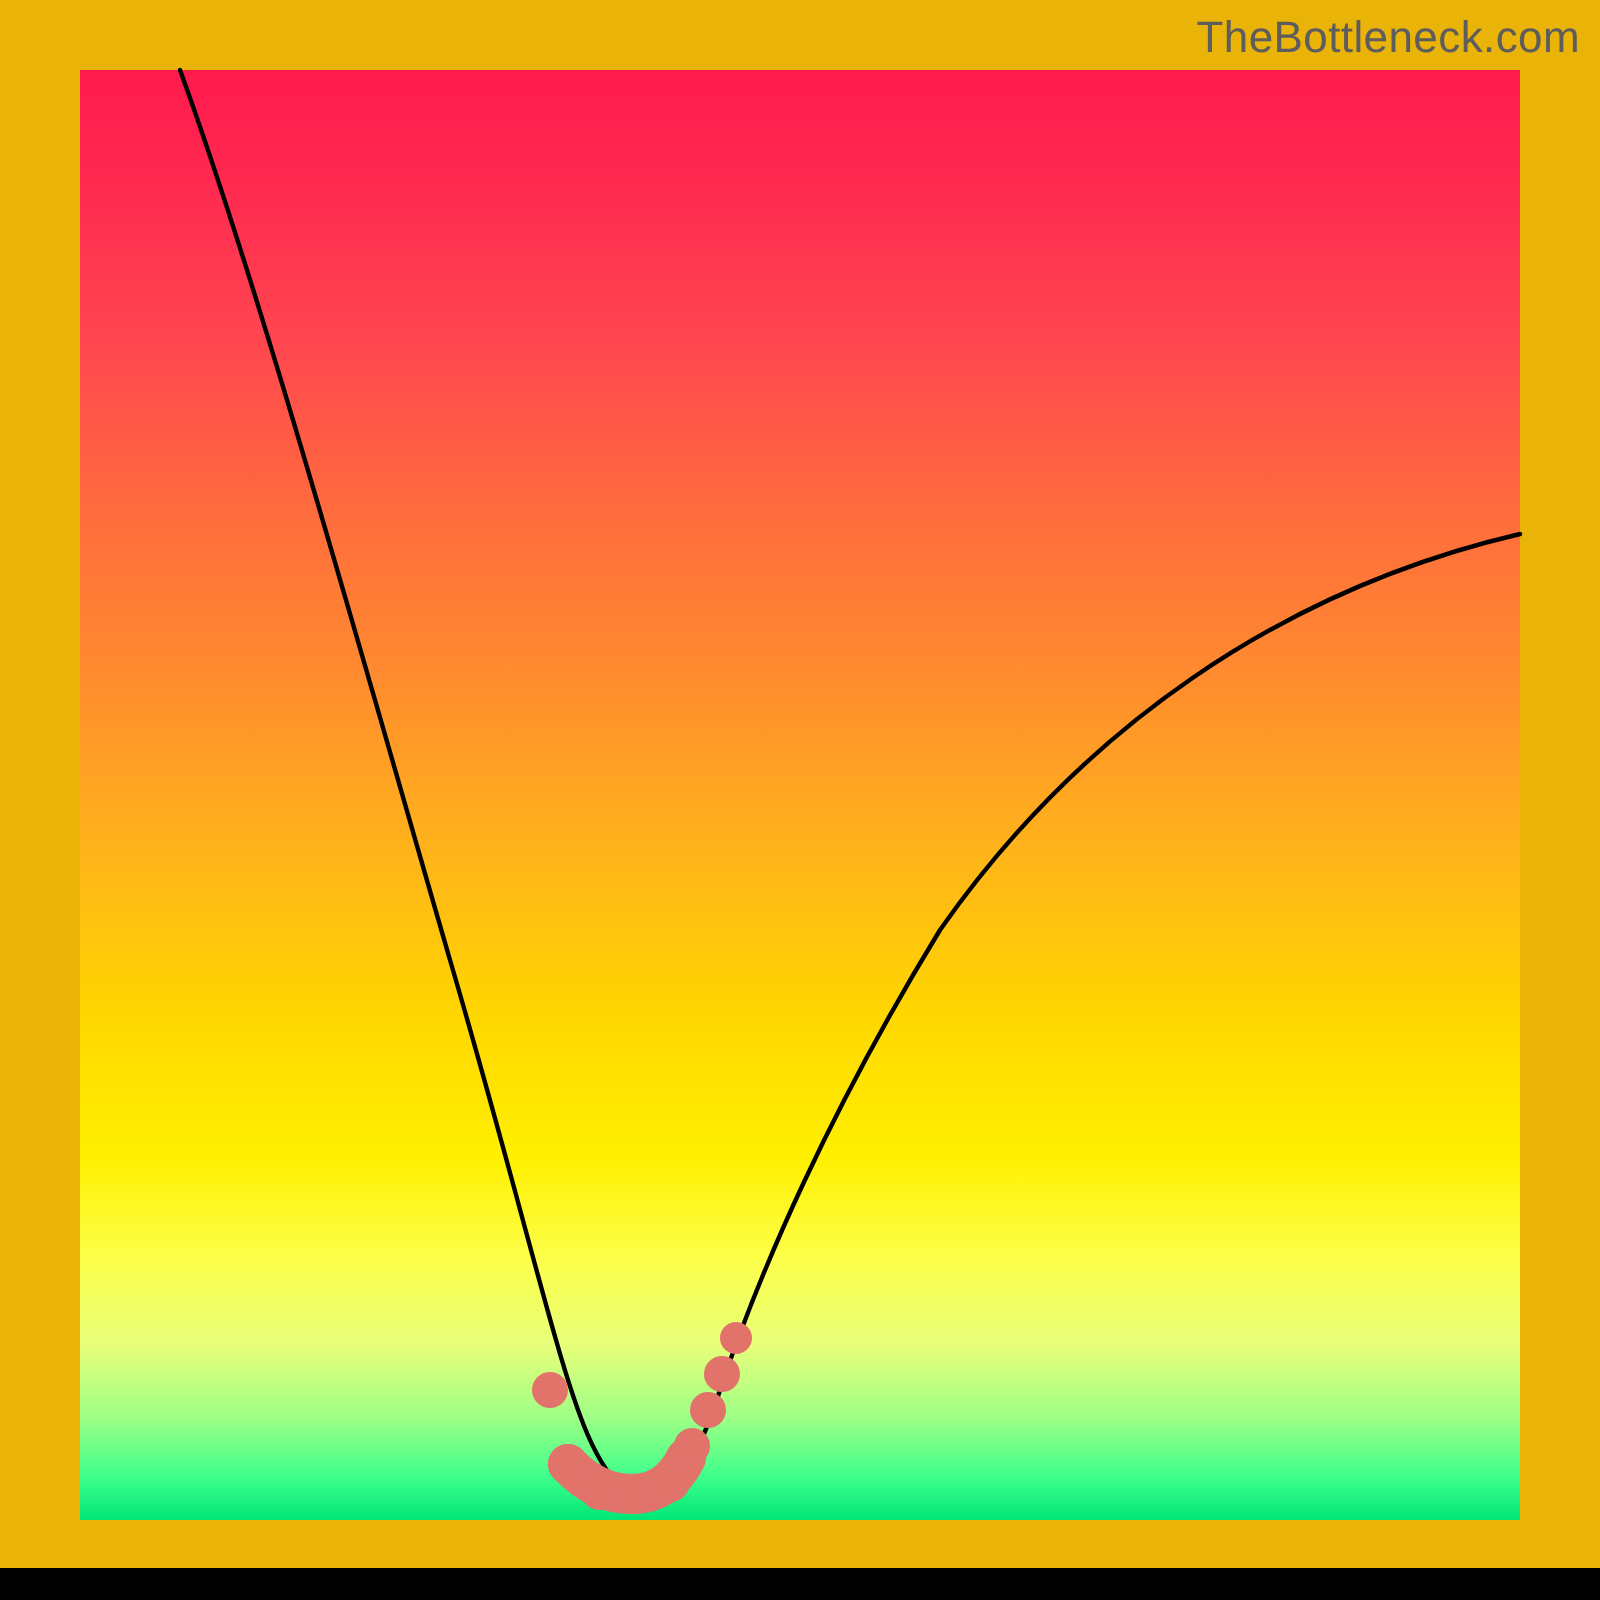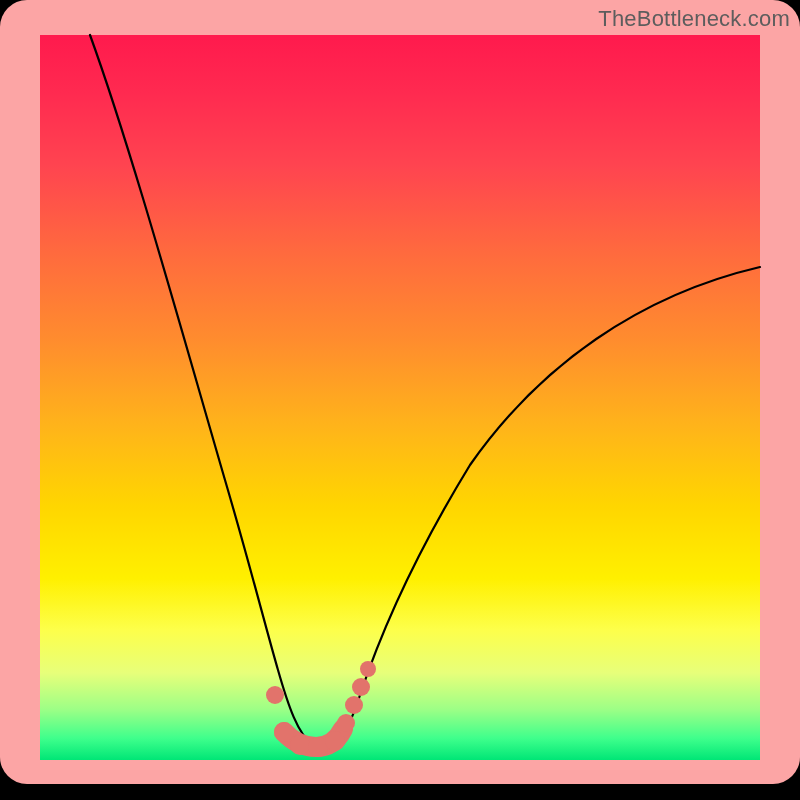--- a/index.html
+++ b/index.html
@@ -8,22 +8,21 @@
     width: 800px;
     height: 800px;
     background: #000;
     overflow: hidden;
     font-family: Arial, Helvetica, sans-serif;
   }
   .frame {
     position: absolute;
     left: 0; top: 0;
     width: 800px; height: 784px;
-    background: #fca5a5;
-    border-radius: 27px;
+    background: #eab308;
   }
   .plot {
     position: absolute;
     left: 40px;
     top: 35px;
     width: 720px;
     height: 725px;
     background: linear-gradient(
       to bottom,
       #ff1a4d 0%,

